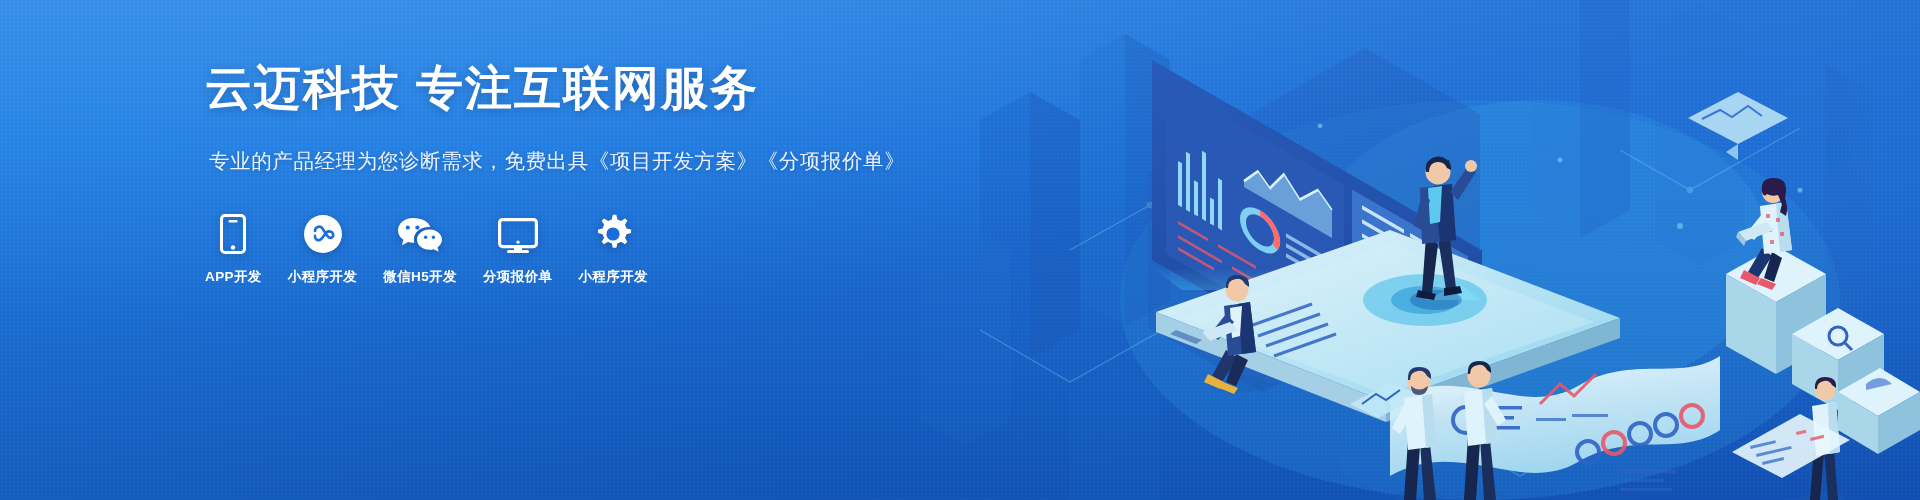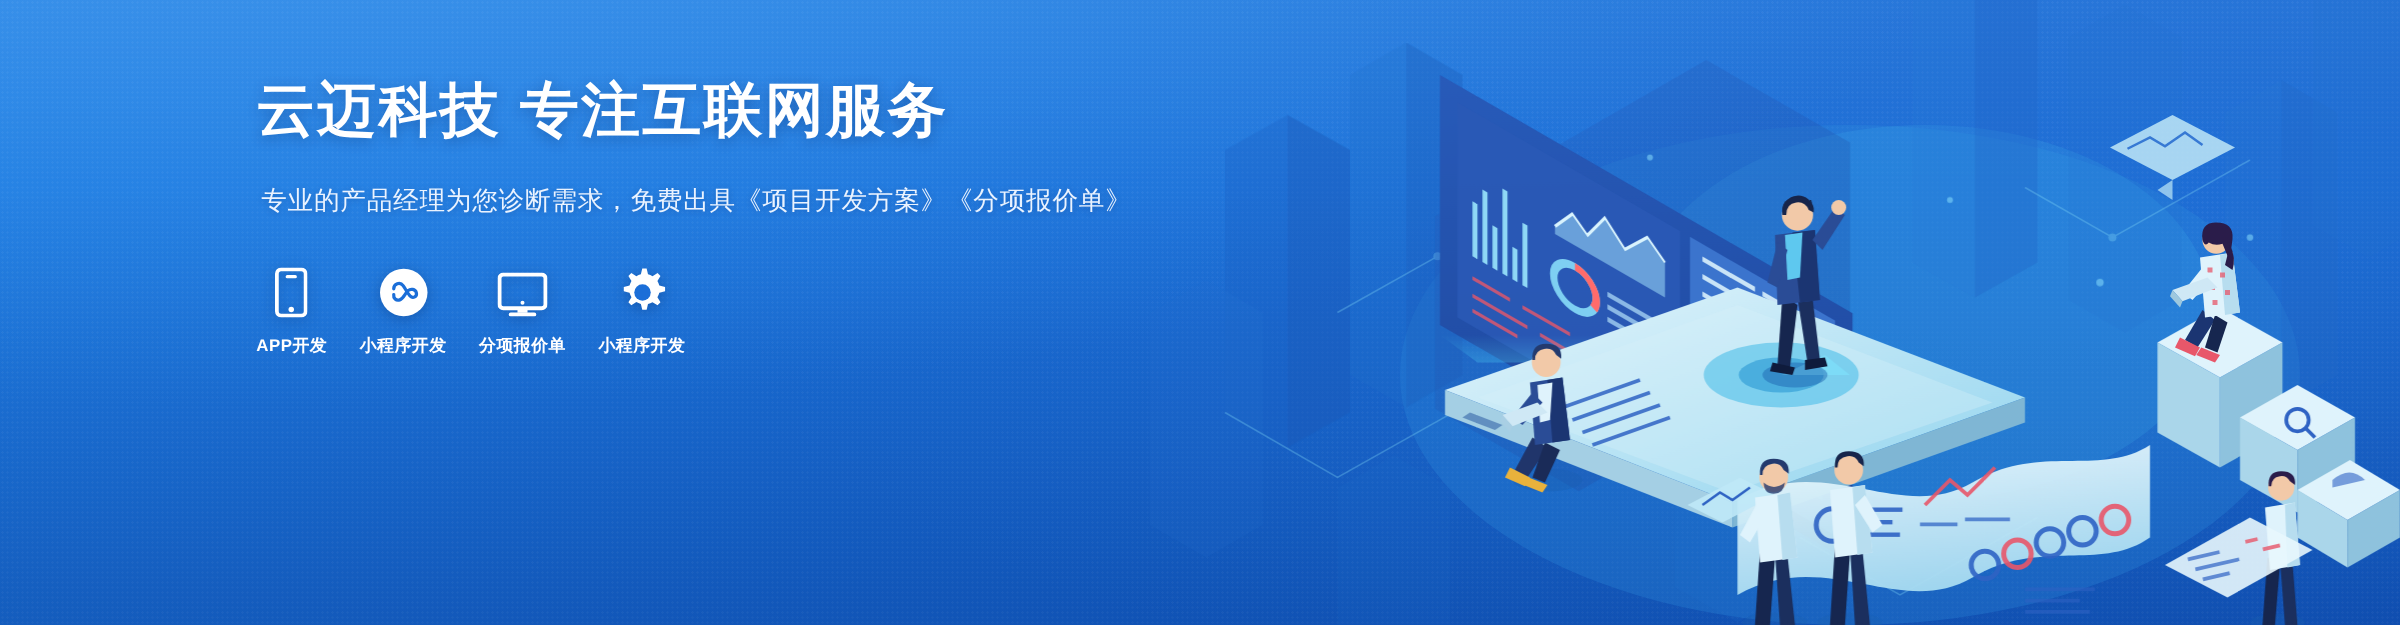--- a/index.html
+++ b/index.html
@@ -459,20 +459,37 @@
           <svg width="40" height="40" viewBox="0 0 40 40">
             <circle cx="20" cy="20" r="19" fill="#ffffff"></circle>
             <path d="M12 17 c0 -4 5 -6 7.5 -2.5 c2 2.8 3.5 6 5.5 8.2 c2.4 2.6 6 0.6 5 -2.8
                      c-0.8 -2.6 -4.4 -3.3 -6.6 -1.4 c-2.5 2.2 -3.6 6.4 -6.6 7.4
                      c-3 1 -5.2 -1.4 -4.8 -4.2" fill="none" stroke="#1b6ed8" stroke-width="2.6" stroke-linecap="round"></path>
           </svg>
         </span>
         <span class="svc-label">小程序开发</span>
       </div>
 
+      <div class="service">
+        <span class="svc-ico">
+          <svg width="46" height="38" viewBox="0 0 46 38">
+            <path d="M16 2 C7.2 2 1 7.7 1 14.4 c0 3.8 2.1 7.2 5.4 9.4 L5 29.3 l6.2 -3.2
+                     c1.5 0.4 3.1 0.7 4.8 0.7 c0.5 0 1 0 1.5 -0.1 c-0.4 -1.2 -0.6 -2.4 -0.6 -3.7
+                     c0 -6.7 6.6 -12.1 14.7 -12.1 c0.6 0 1.1 0 1.6 0.1 C32.1 5.9 24.9 2 16 2 Z" fill="#ffffff"></path>
+            <circle cx="10.8" cy="11.6" r="2.1" fill="#1b6ed8"></circle>
+            <circle cx="20.4" cy="11.6" r="2.1" fill="#1b6ed8"></circle>
+            <path d="M45 23.6 c0 -5.6 -5.6 -10.1 -12.5 -10.1 c-6.9 0 -12.5 4.5 -12.5 10.1
+                     c0 5.6 5.6 10.2 12.5 10.2 c1.5 0 2.9 -0.2 4.2 -0.6 l5 2.6 l-1.2 -4.4
+                     c2.7 -1.8 4.5 -4.6 4.5 -7.8 Z" fill="#ffffff"></path>
+            <circle cx="28.6" cy="21.2" r="1.7" fill="#1b6ed8"></circle>
+            <circle cx="36.4" cy="21.2" r="1.7" fill="#1b6ed8"></circle>
+          </svg>
+        </span>
+        <span class="svc-label">微信H5开发</span>
+      </div>
 
       <div class="service">
         <span class="svc-ico">
           <svg width="40" height="36" viewBox="0 0 40 36">
             <rect x="1.6" y="1.6" width="36.8" height="27" rx="3" ry="3" fill="none" stroke="#ffffff" stroke-width="3.2"></rect>
             <rect x="16" y="29" width="8" height="3.2" fill="#ffffff"></rect>
             <rect x="9" y="32" width="22" height="3" rx="1.5" fill="#ffffff"></rect>
             <circle cx="20" cy="24.2" r="1.6" fill="#ffffff"></circle>
           </svg>
         </span>

